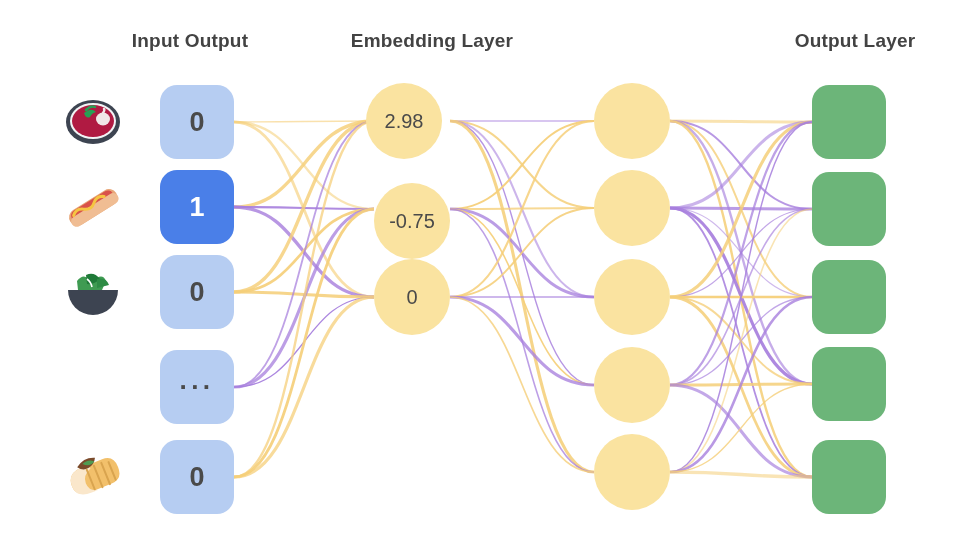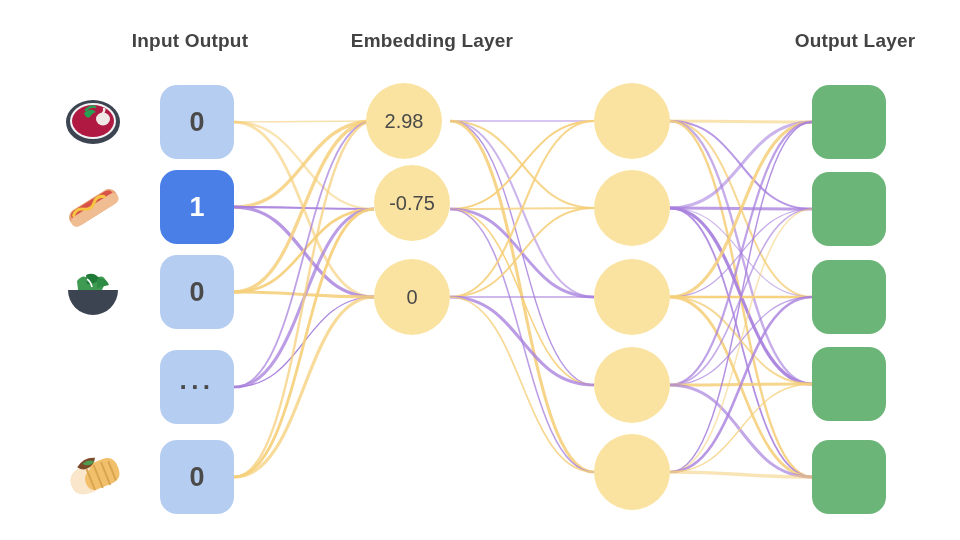--- a/index.html
+++ b/index.html
@@ -232,21 +232,21 @@
             <line x1="42" y1="19" x2="42" y2="42"></line>
             <line x1="49" y1="21" x2="49" y2="40"></line>
           </g>
         </g>
       </svg>
     </div>
     <div class="input-box">0</div>
   </div>
 
   <div class="node-circle" style="left:366px; top:83px;">2.98</div>
-  <div class="node-circle" style="left:374px; top:165px;text-align:right;">-0.75</div>
+  <div class="node-circle" style="left:374px; top:183px;text-align:right;">-0.75</div>
   <div class="node-circle" style="left:374px; top:259px;">0</div>
 
   <div class="node-circle" style="left:594px; top:83px;"></div>
   <div class="node-circle" style="left:594px; top:170px;"></div>
   <div class="node-circle" style="left:594px; top:259px;"></div>
   <div class="node-circle" style="left:594px; top:347px;"></div>
   <div class="node-circle" style="left:594px; top:434px;"></div>
 
   <div class="output-box" style="left:812px; top:85px;"></div>
   <div class="output-box" style="left:812px; top:172px;"></div>

